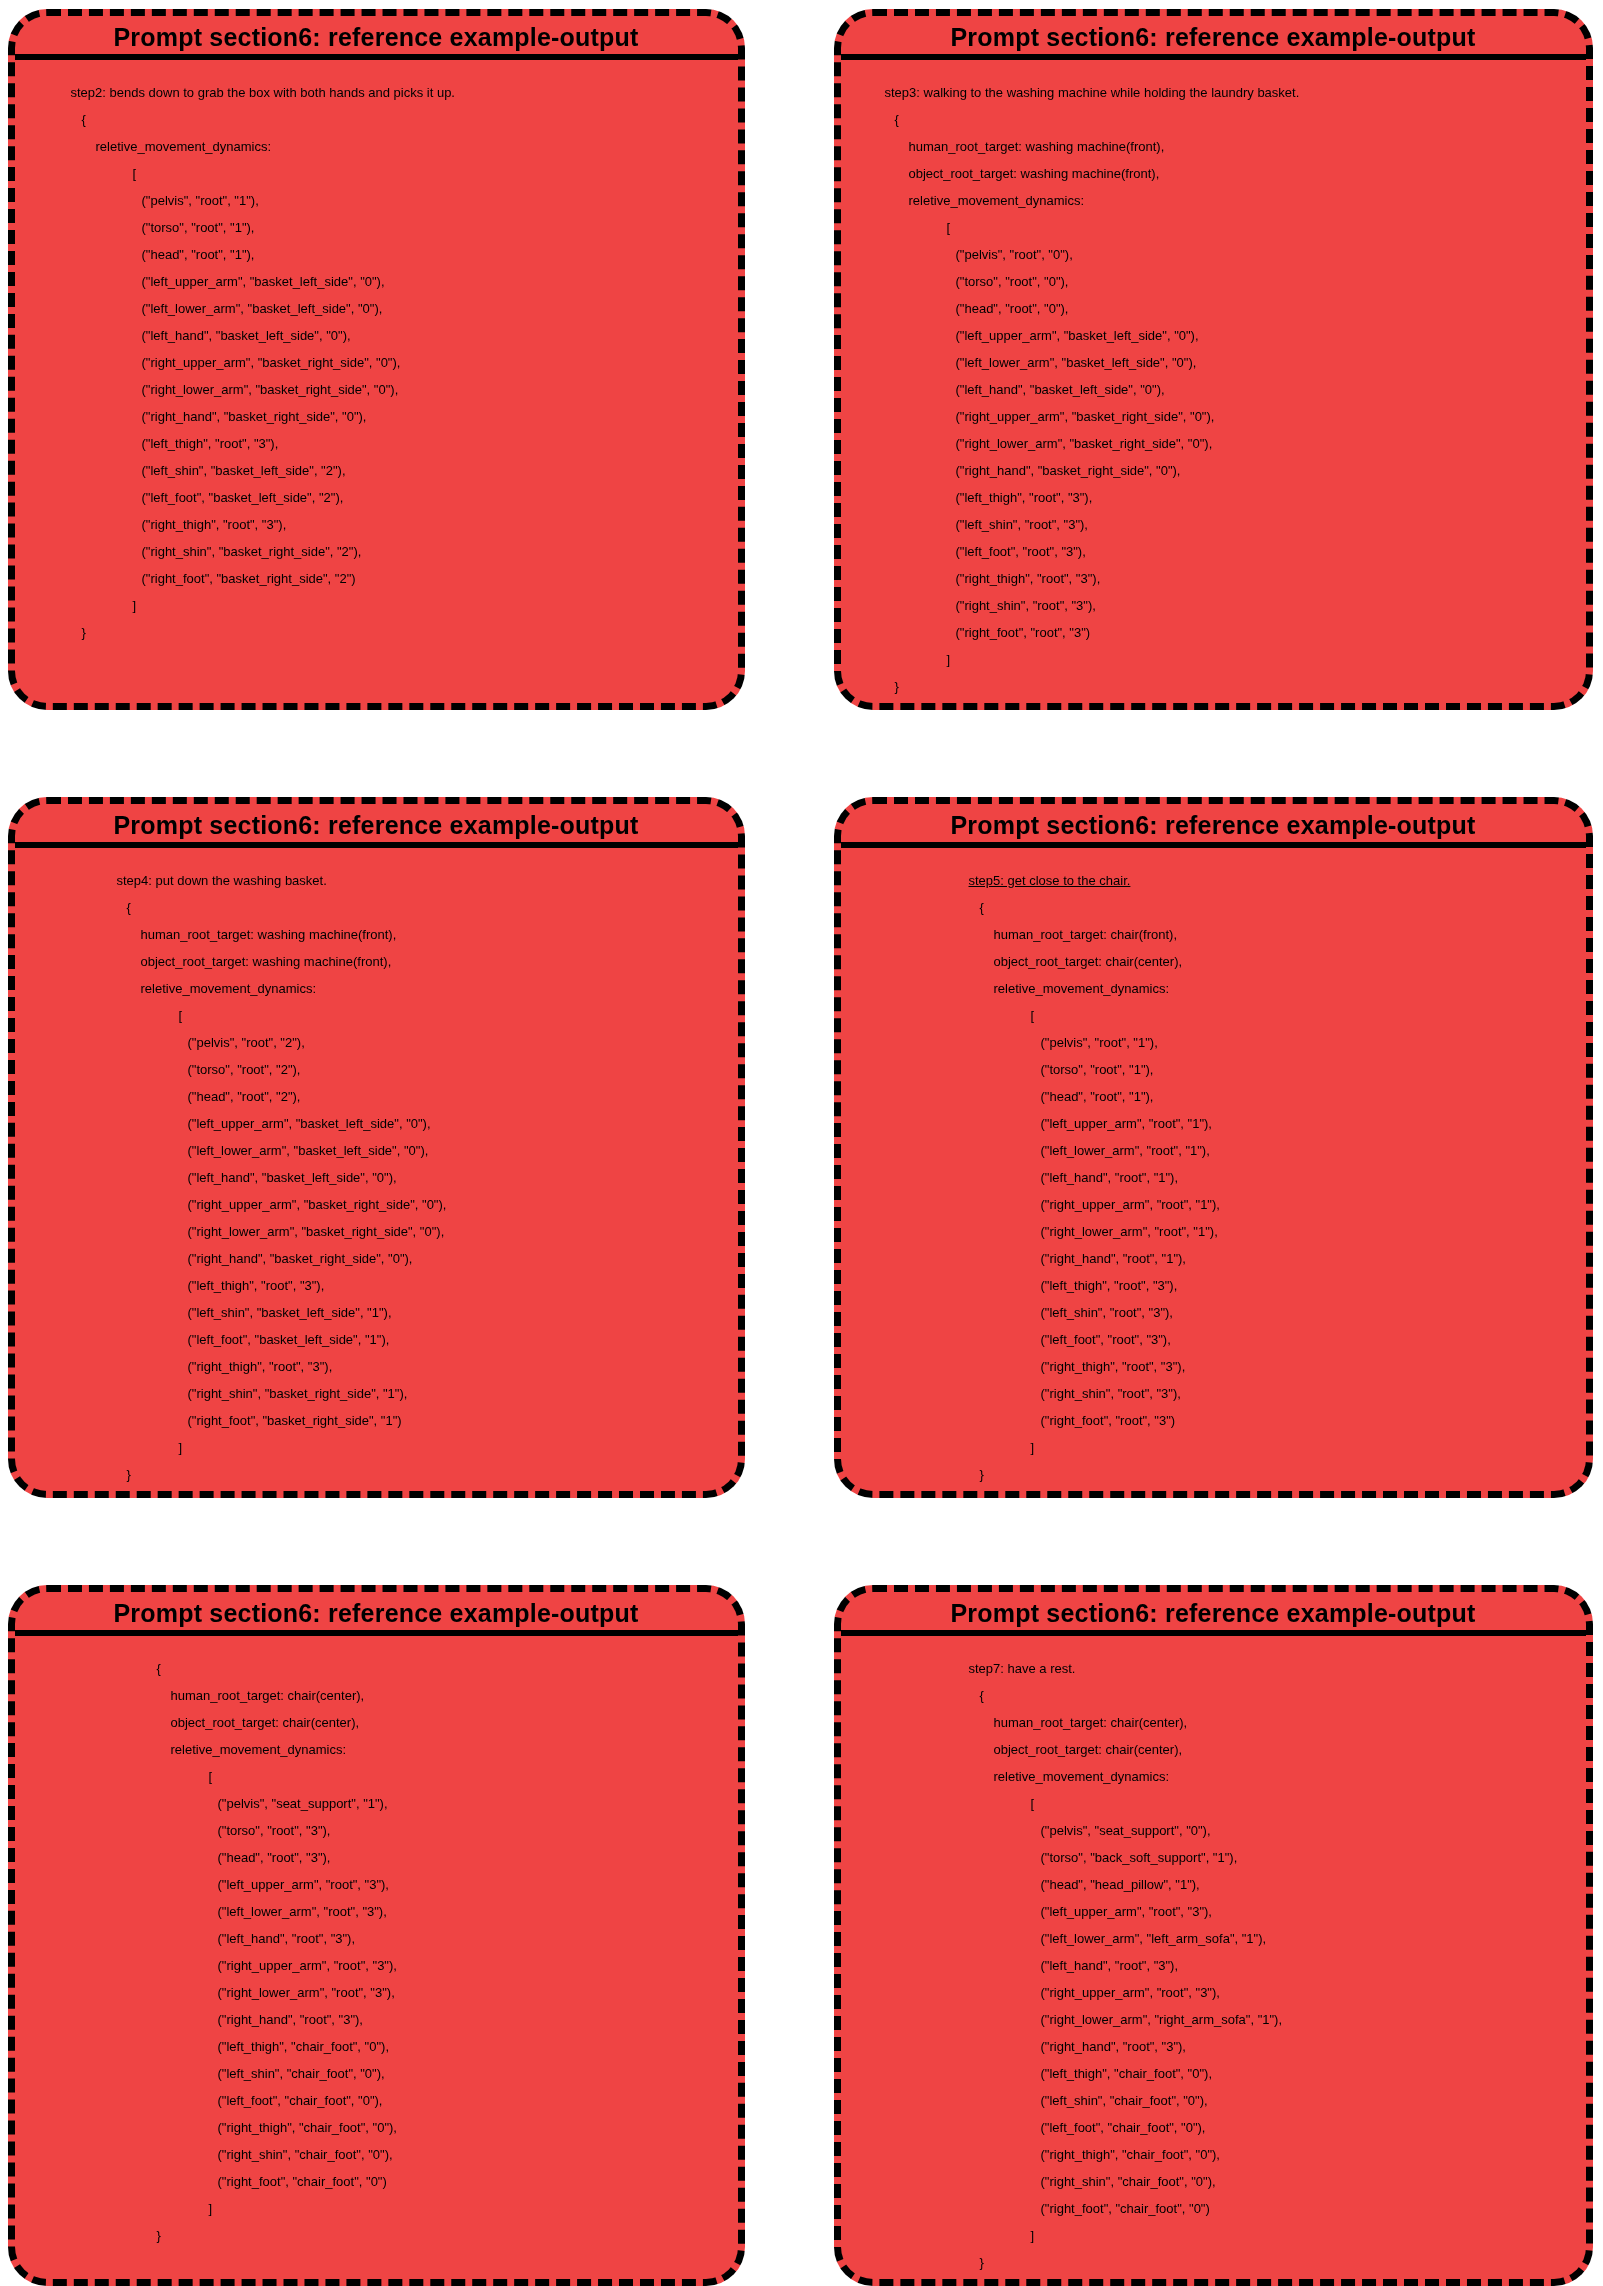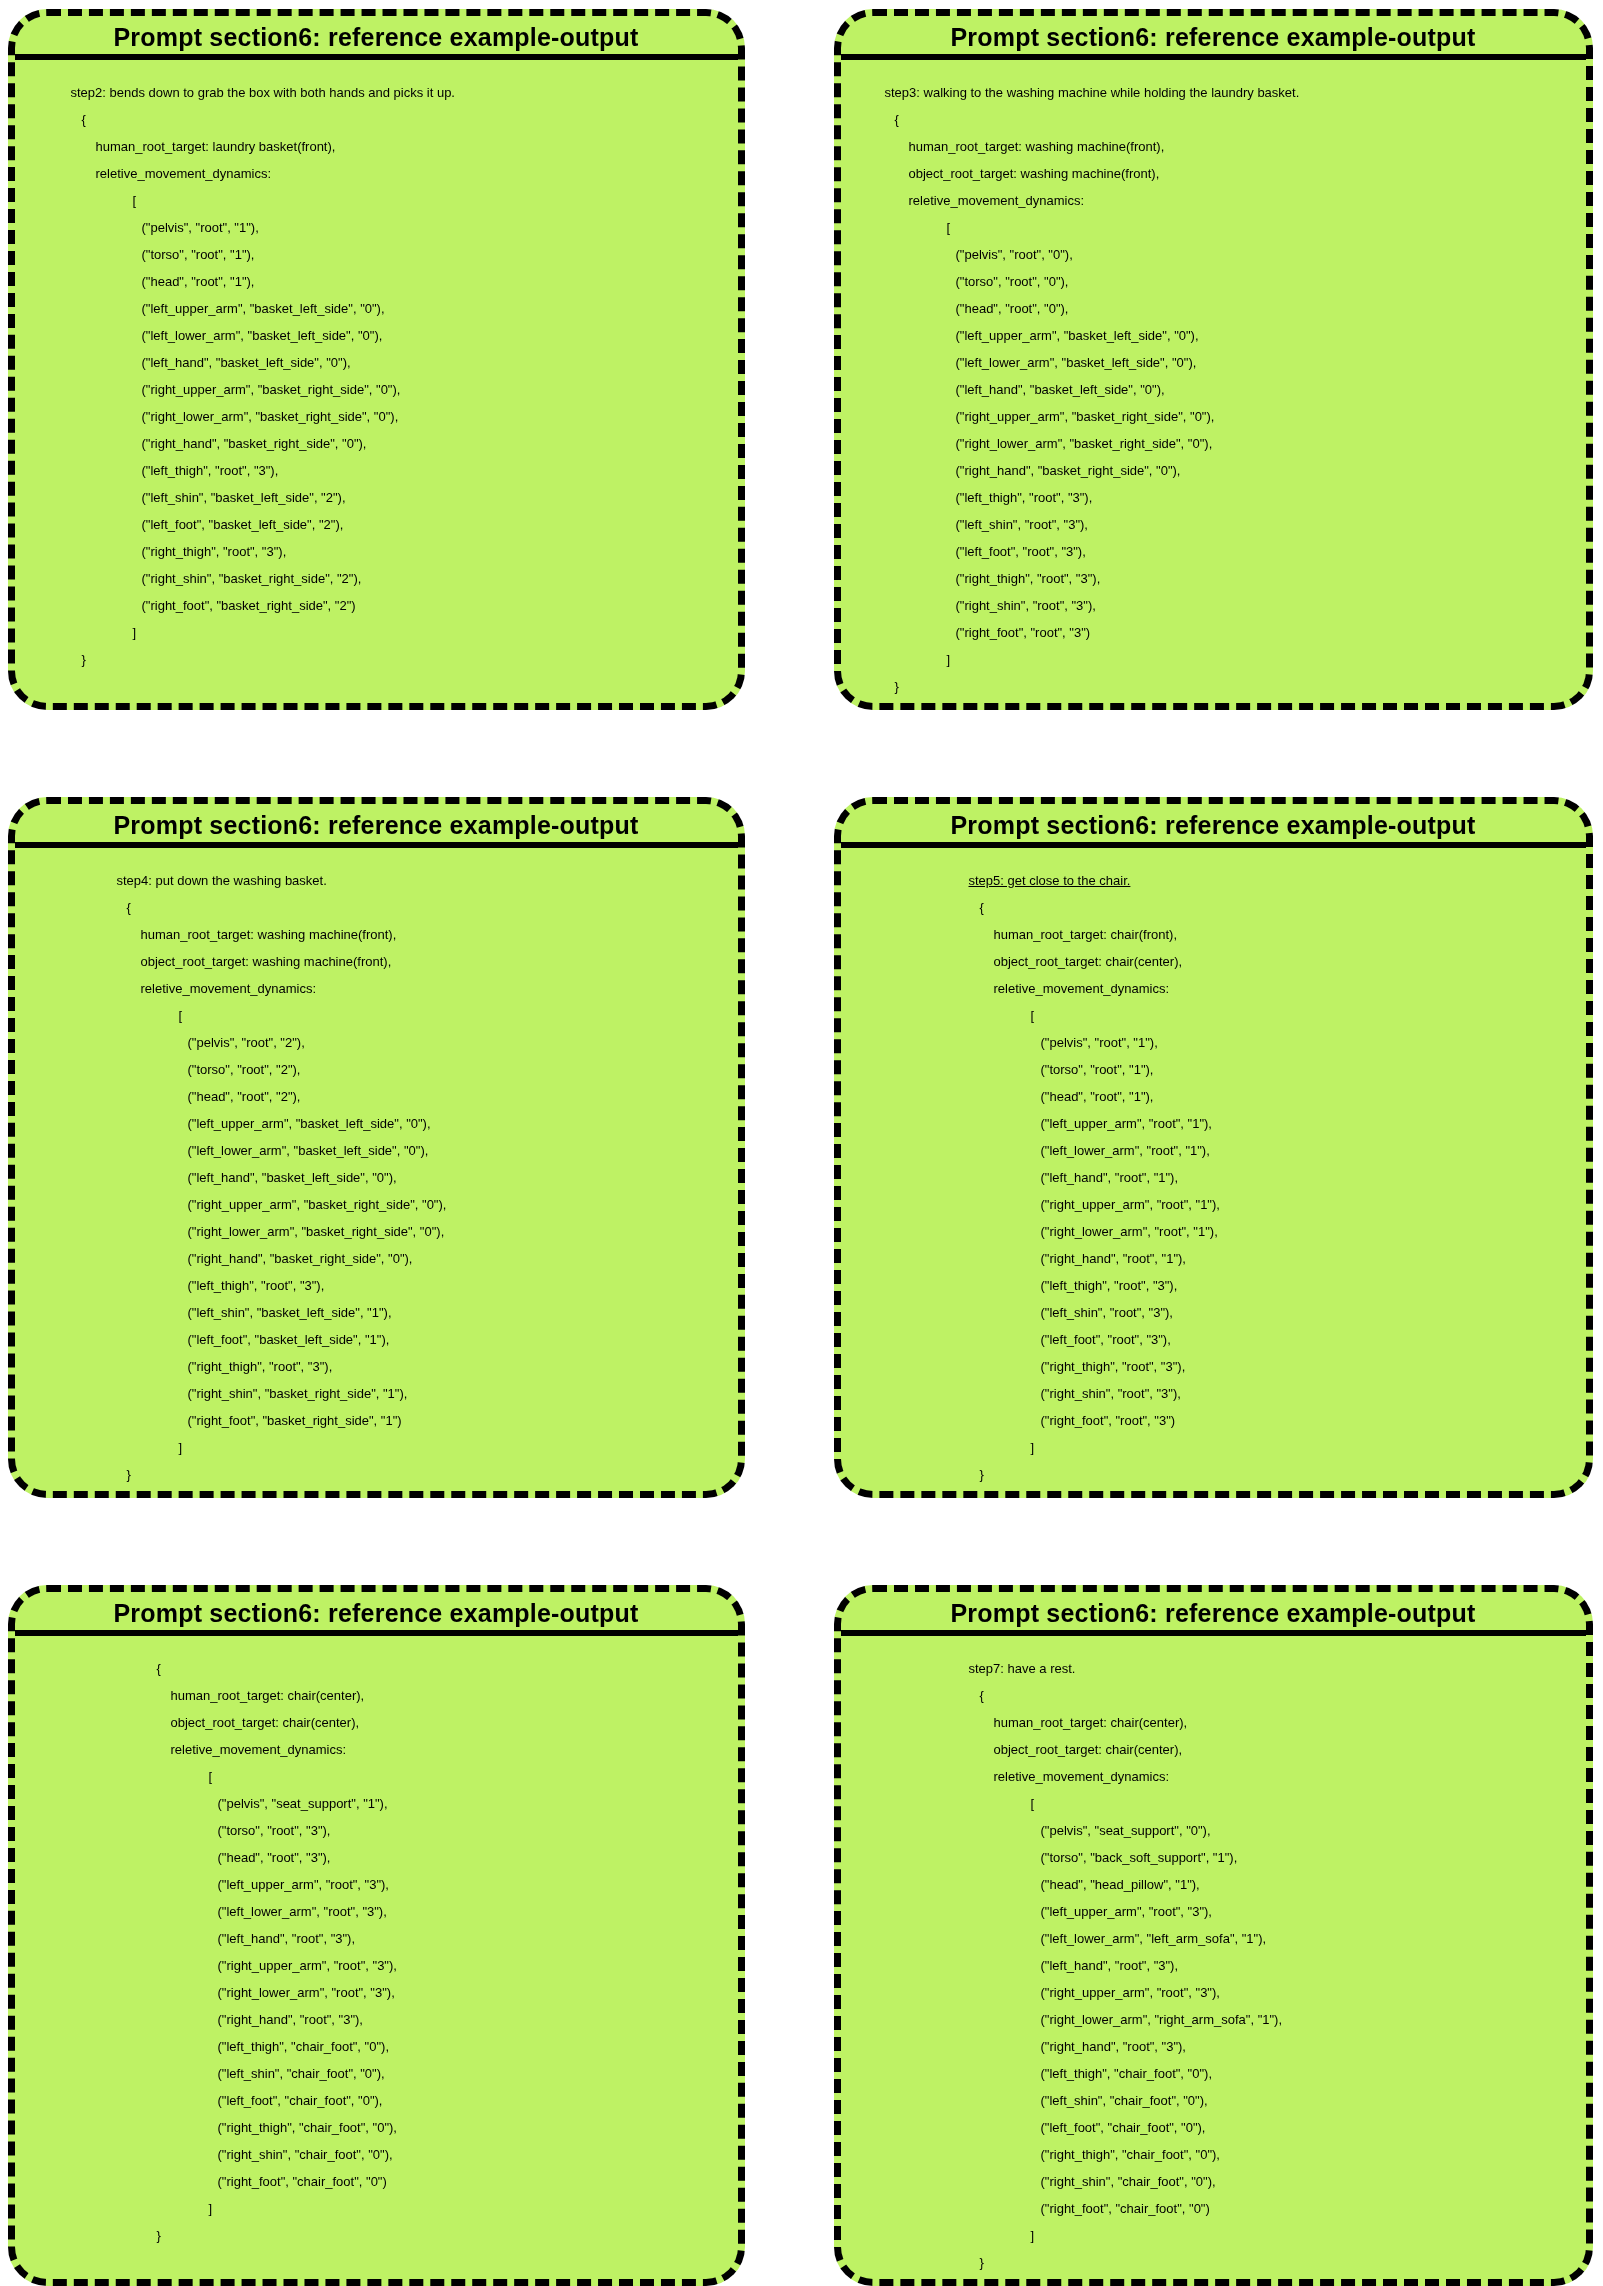--- a/index.html
+++ b/index.html
@@ -19,21 +19,21 @@
     grid-template-columns: 737px 759px;
     column-gap: 89px;
     row-gap: 87px;
     margin: 9.4px 0 0 7.5px;
   }
   .panel {
     box-sizing: border-box;
     height: 701px;
     border: 7.5px dashed #000;
     border-radius: 39px;
-    background: #bef264;
+    background: #ef4444;
     overflow: hidden;
   }
   .panel-title {
     font-size: 25px;
     font-weight: bold;
     line-height: 30px;
     text-align: center;
     padding-top: 5.6px;
     letter-spacing: 0.2px;
   }
@@ -55,21 +55,20 @@
 </head>
 <body>
 
 <main class="grid">
   <section class="panel">
     <div class="panel-title">Prompt section6: reference example-output</div>
     <div class="divider"></div>
     <div class="panel-body">
         <div class="code-line" style="padding-left: 56px;">step2: bends down to grab the box with both hands and picks it up.</div>
         <div class="code-line" style="padding-left: 67px;">{</div>
-        <div class="code-line" style="padding-left: 81px;">human_root_target: laundry basket(front),</div>
         <div class="code-line" style="padding-left: 81px;">reletive_movement_dynamics:</div>
         <div class="code-line" style="padding-left: 118px;">[</div>
         <div class="code-line" style="padding-left: 127px;">("pelvis", "root", "1"),</div>
         <div class="code-line" style="padding-left: 127px;">("torso", "root", "1"),</div>
         <div class="code-line" style="padding-left: 127px;">("head", "root", "1"),</div>
         <div class="code-line" style="padding-left: 127px;">("left_upper_arm", "basket_left_side", "0"),</div>
         <div class="code-line" style="padding-left: 127px;">("left_lower_arm", "basket_left_side", "0"),</div>
         <div class="code-line" style="padding-left: 127px;">("left_hand", "basket_left_side", "0"),</div>
         <div class="code-line" style="padding-left: 127px;">("right_upper_arm", "basket_right_side", "0"),</div>
         <div class="code-line" style="padding-left: 127px;">("right_lower_arm", "basket_right_side", "0"),</div>

